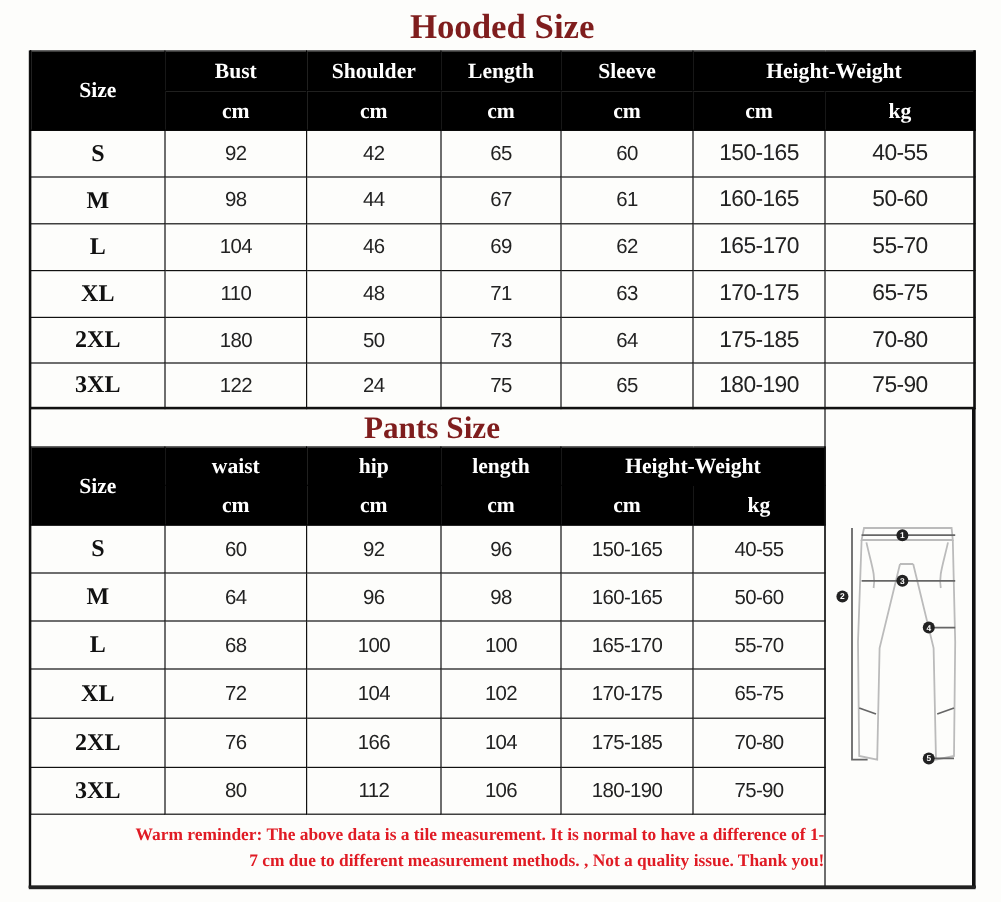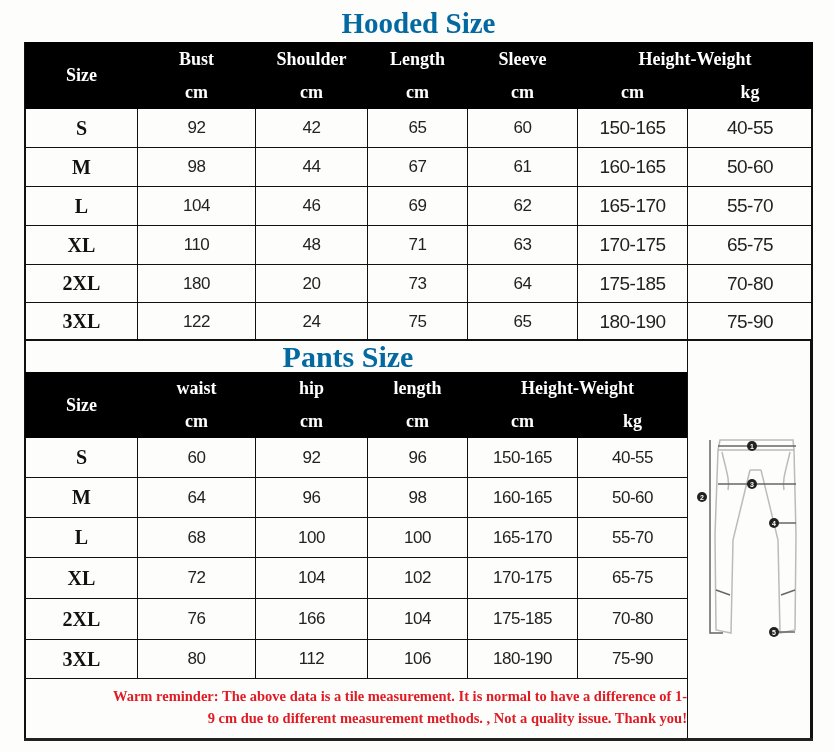--- a/index.html
+++ b/index.html
@@ -1,19 +1,19 @@
 <!DOCTYPE html>
 <html><head>
 <meta charset="utf-8">
 <style>
   * { box-sizing: border-box; margin: 0; padding: 0; }
   body { width: 834px; height: 752px; background: #fdfdfb; position: relative; overflow: hidden; font-family: "Liberation Sans", sans-serif; }
-  .title { position: absolute; left: 25px; width: 787px; text-align: center; font-family: "Liberation Serif", serif; font-weight: bold; color: #0369a1; }
+  .title { position: absolute; left: 25px; width: 787px; text-align: center; font-family: "Liberation Serif", serif; font-weight: bold; color: #7f1d1d; }
   #hood-title { top: 4px; height: 38px; font-size: 29px; line-height: 38px; }
-  #pants-title { top: 340px; left: 17px; width: 662px; height: 34px; font-size: 30px; line-height: 34px; }
+  #pants-title { top: 340px; left: 29px; width: 662px; height: 34px; font-size: 26px; line-height: 34px; }
   table { border-collapse: collapse; position: absolute; table-layout: fixed; }
   td { border: 1.5px solid #111; text-align: center; vertical-align: middle; color: #222; font-size: 17px; }
   .hdr td { background: #000; color: #fff; border-color: #000; font-family: "Liberation Serif", serif; font-weight: bold; font-size: 18px; }
   td.size { font-family: "Liberation Serif", serif; font-weight: bold; font-size: 20px; color: #111; }
   .num { font-family: "Liberation Sans", sans-serif; letter-spacing: -0.5px; }
   .big { font-size: 19px; }
   #hood-table { left: 25px; top: 42px; width: 787px; }
   #pants-table { left: 25px; top: 372px; width: 662px; }
   .note { position: absolute; left: 25px; top: 678px; width: 662px; height: 60px; text-align: right; color: #e01b24; font-family: "Liberation Serif", serif; font-weight: bold; font-size: 14.5px; line-height: 22px; padding-top: 7px; }
   .sidebox { position: absolute; left: 687px; top: 340px; width: 125px; height: 400px; border-left: 1.5px solid #111; border-right: 2px solid #111; }
@@ -87,21 +87,21 @@
     <td class="num">110</td>
     <td class="num">48</td>
     <td class="num">71</td>
     <td class="num">63</td>
     <td class="num big">170-175</td>
     <td class="num big">65-75</td>
   </tr>
   <tr style="height:38px">
     <td class="size">2XL</td>
     <td class="num">180</td>
-    <td class="num">20</td>
+    <td class="num">50</td>
     <td class="num">73</td>
     <td class="num">64</td>
     <td class="num big">175-185</td>
     <td class="num big">70-80</td>
   </tr>
   <tr style="height:38px">
     <td class="size">3XL</td>
     <td class="num">122</td>
     <td class="num">24</td>
     <td class="num">75</td>
@@ -224,16 +224,16 @@
       <text x="14" y="159.5">2</text>
       <text x="64" y="146.5">3</text>
       <text x="86" y="185.5">4</text>
       <text x="86" y="294.5">5</text>
     </g>
   </svg>
 </div>
 
 <div class="note">
   <div>Warm reminder: The above data is a tile measurement. It is normal to have a difference of 1-</div>
-  <div>9 cm due to different measurement methods. , Not a quality issue. Thank you!</div>
+  <div>7 cm due to different measurement methods. , Not a quality issue. Thank you!</div>
 </div>
 
 <div class="bottom-line"></div>
 
 </body></html>

